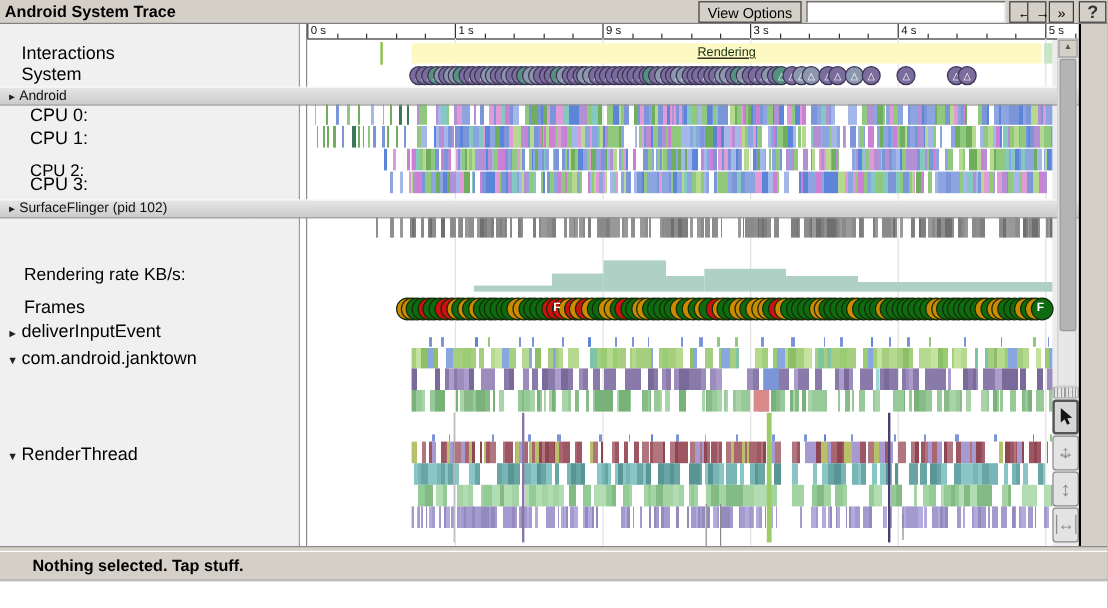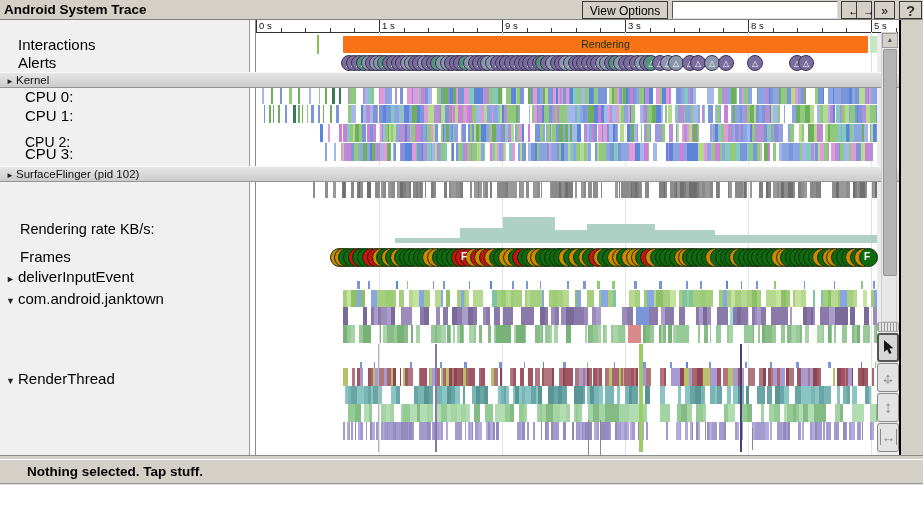--- a/index.html
+++ b/index.html
@@ -105,21 +105,21 @@
       <div class="tick-minor" style="left: 295.2px;"></div>
       <div class="tick-minor" style="left: 319.8px;"></div>
       <div class="tick-minor" style="left: 344.4px;"></div>
       <div class="tick-major" style="left: 369px;"></div>
       <div class="ruler-label" style="left: 372px;">3 s</div>
       <div class="tick-minor" style="left: 393.6px;"></div>
       <div class="tick-minor" style="left: 418.2px;"></div>
       <div class="tick-minor" style="left: 442.8px;"></div>
       <div class="tick-minor" style="left: 467.4px;"></div>
       <div class="tick-major" style="left: 492px;"></div>
-      <div class="ruler-label" style="left: 495px;">8 s</div>
+      <div class="ruler-label" style="left: 495px;">4 s</div>
       <div class="tick-minor" style="left: 516.6px;"></div>
       <div class="tick-minor" style="left: 541.2px;"></div>
       <div class="tick-minor" style="left: 565.8px;"></div>
       <div class="tick-minor" style="left: 590.4px;"></div>
       <div class="tick-major" style="left: 615px;"></div>
       <div class="ruler-label" style="left: 618px;">5 s</div>
       <div class="tick-minor" style="left: 639.6px;"></div>
     </div>
   <div id="gridlines">
       <div class="gridline" style="left: 379px;"></div>
@@ -510,46 +510,46 @@
       <div style="position: absolute; left: 840.763px; top: 248px; width: 19px; height: 19px; border-radius: 50%; background: rgb(15, 107, 15); border: 1.5px solid rgb(19, 43, 7); box-sizing: border-box;"></div>
       <div style="position: absolute; left: 845.042px; top: 248px; width: 19px; height: 19px; border-radius: 50%; background: rgb(204, 138, 0); border: 1.5px solid rgb(19, 43, 7); box-sizing: border-box;"></div>
       <div style="position: absolute; left: 849.893px; top: 248px; width: 19px; height: 19px; border-radius: 50%; background: rgb(15, 107, 15); border: 1.5px solid rgb(19, 43, 7); box-sizing: border-box;"></div>
       <div style="position: absolute; left: 854.252px; top: 248px; width: 19px; height: 19px; border-radius: 50%; background: rgb(204, 138, 0); border: 1.5px solid rgb(19, 43, 7); box-sizing: border-box;"></div>
       <div style="position: absolute; left: 858.5px; top: 248px; width: 19px; height: 19px; border-radius: 50%; background: rgb(15, 107, 15); border: 1.5px solid rgb(19, 43, 7); box-sizing: border-box;"></div>
       <div style="position: absolute; left: 461px; top: 251px; color: rgb(255, 255, 255); font-size: 10px; font-weight: bold;">F</div>
       <div style="position: absolute; left: 864px; top: 251px; color: rgb(255, 255, 255); font-size: 10px; font-weight: bold;">F</div>
     </div>
 
   <div class="abs group-header" style="top:72px">
-    <span class="exp">►</span><span>Kernel</span>
+    <span class="exp">►</span><span>Android</span>
   </div>
   <div class="abs group-header" style="top:166px">
     <span class="exp">►</span><span>SurfaceFlinger (pid 102)</span>
   </div>
 
   <div class="abs lbl" style="left:18px;top:36px;font-size:15px">Interactions</div>
-  <div class="abs lbl" style="left:18px;top:54px;font-size:15px">Alerts</div>
+  <div class="abs lbl" style="left:18px;top:54px;font-size:15px">System</div>
   <div class="abs lbl" style="left:25px;top:88px;font-size:15px">CPU 0:</div>
   <div class="abs lbl" style="left:25px;top:107px;font-size:15px">CPU 1:</div>
   <div class="abs lbl" style="left:25px;top:134px;font-size:14px">CPU 2:</div>
   <div class="abs lbl" style="left:25px;top:145px;font-size:15px">CPU 3:</div>
   <div class="abs lbl" style="left:20px;top:221px;font-size:14.5px">Rendering rate KB/s:</div>
   <div class="abs lbl" style="left:20px;top:248px;font-size:15px">Frames</div>
   <div class="abs lbl" style="left:6px;top:290px;font-size:15px">
     <span class="exp">▼</span><span>com.android.janktown</span>
   </div>
   <div class="abs lbl" style="left:6px;top:268px;font-size:15px">
     <span class="exp">►</span><span>deliverInputEvent</span>
   </div>
   <div class="abs lbl" style="left:6px;top:370px;font-size:15px">
     <span class="exp">▼</span><span>RenderThread</span>
   </div>
 
   <div class="abs" id="green-tick"></div>
-  <div class="abs" id="rendering-bar" style="background: #f97316;">
+  <div class="abs" id="rendering-bar" style="background: #fef9c3; text-decoration: underline;">
     <div id="rendering-bar-label">Rendering</div>
   </div>
   <div class="abs" id="rendering-bar2" style="background: rgb(200, 230, 196);"></div>
 
   <div class="abs" id="mode-toolbar">
     <div id="toolbar-grip"></div>
     <div class="mode-btn active">
       <svg width="13" height="16" viewBox="0 0 13 16" style="margin-top:4px">
         <path d="M2 1 L2 13 L5.2 10.4 L7.3 15 L9.5 14 L7.4 9.6 L11.5 9.2 Z" fill="#151515"></path>
       </svg>

